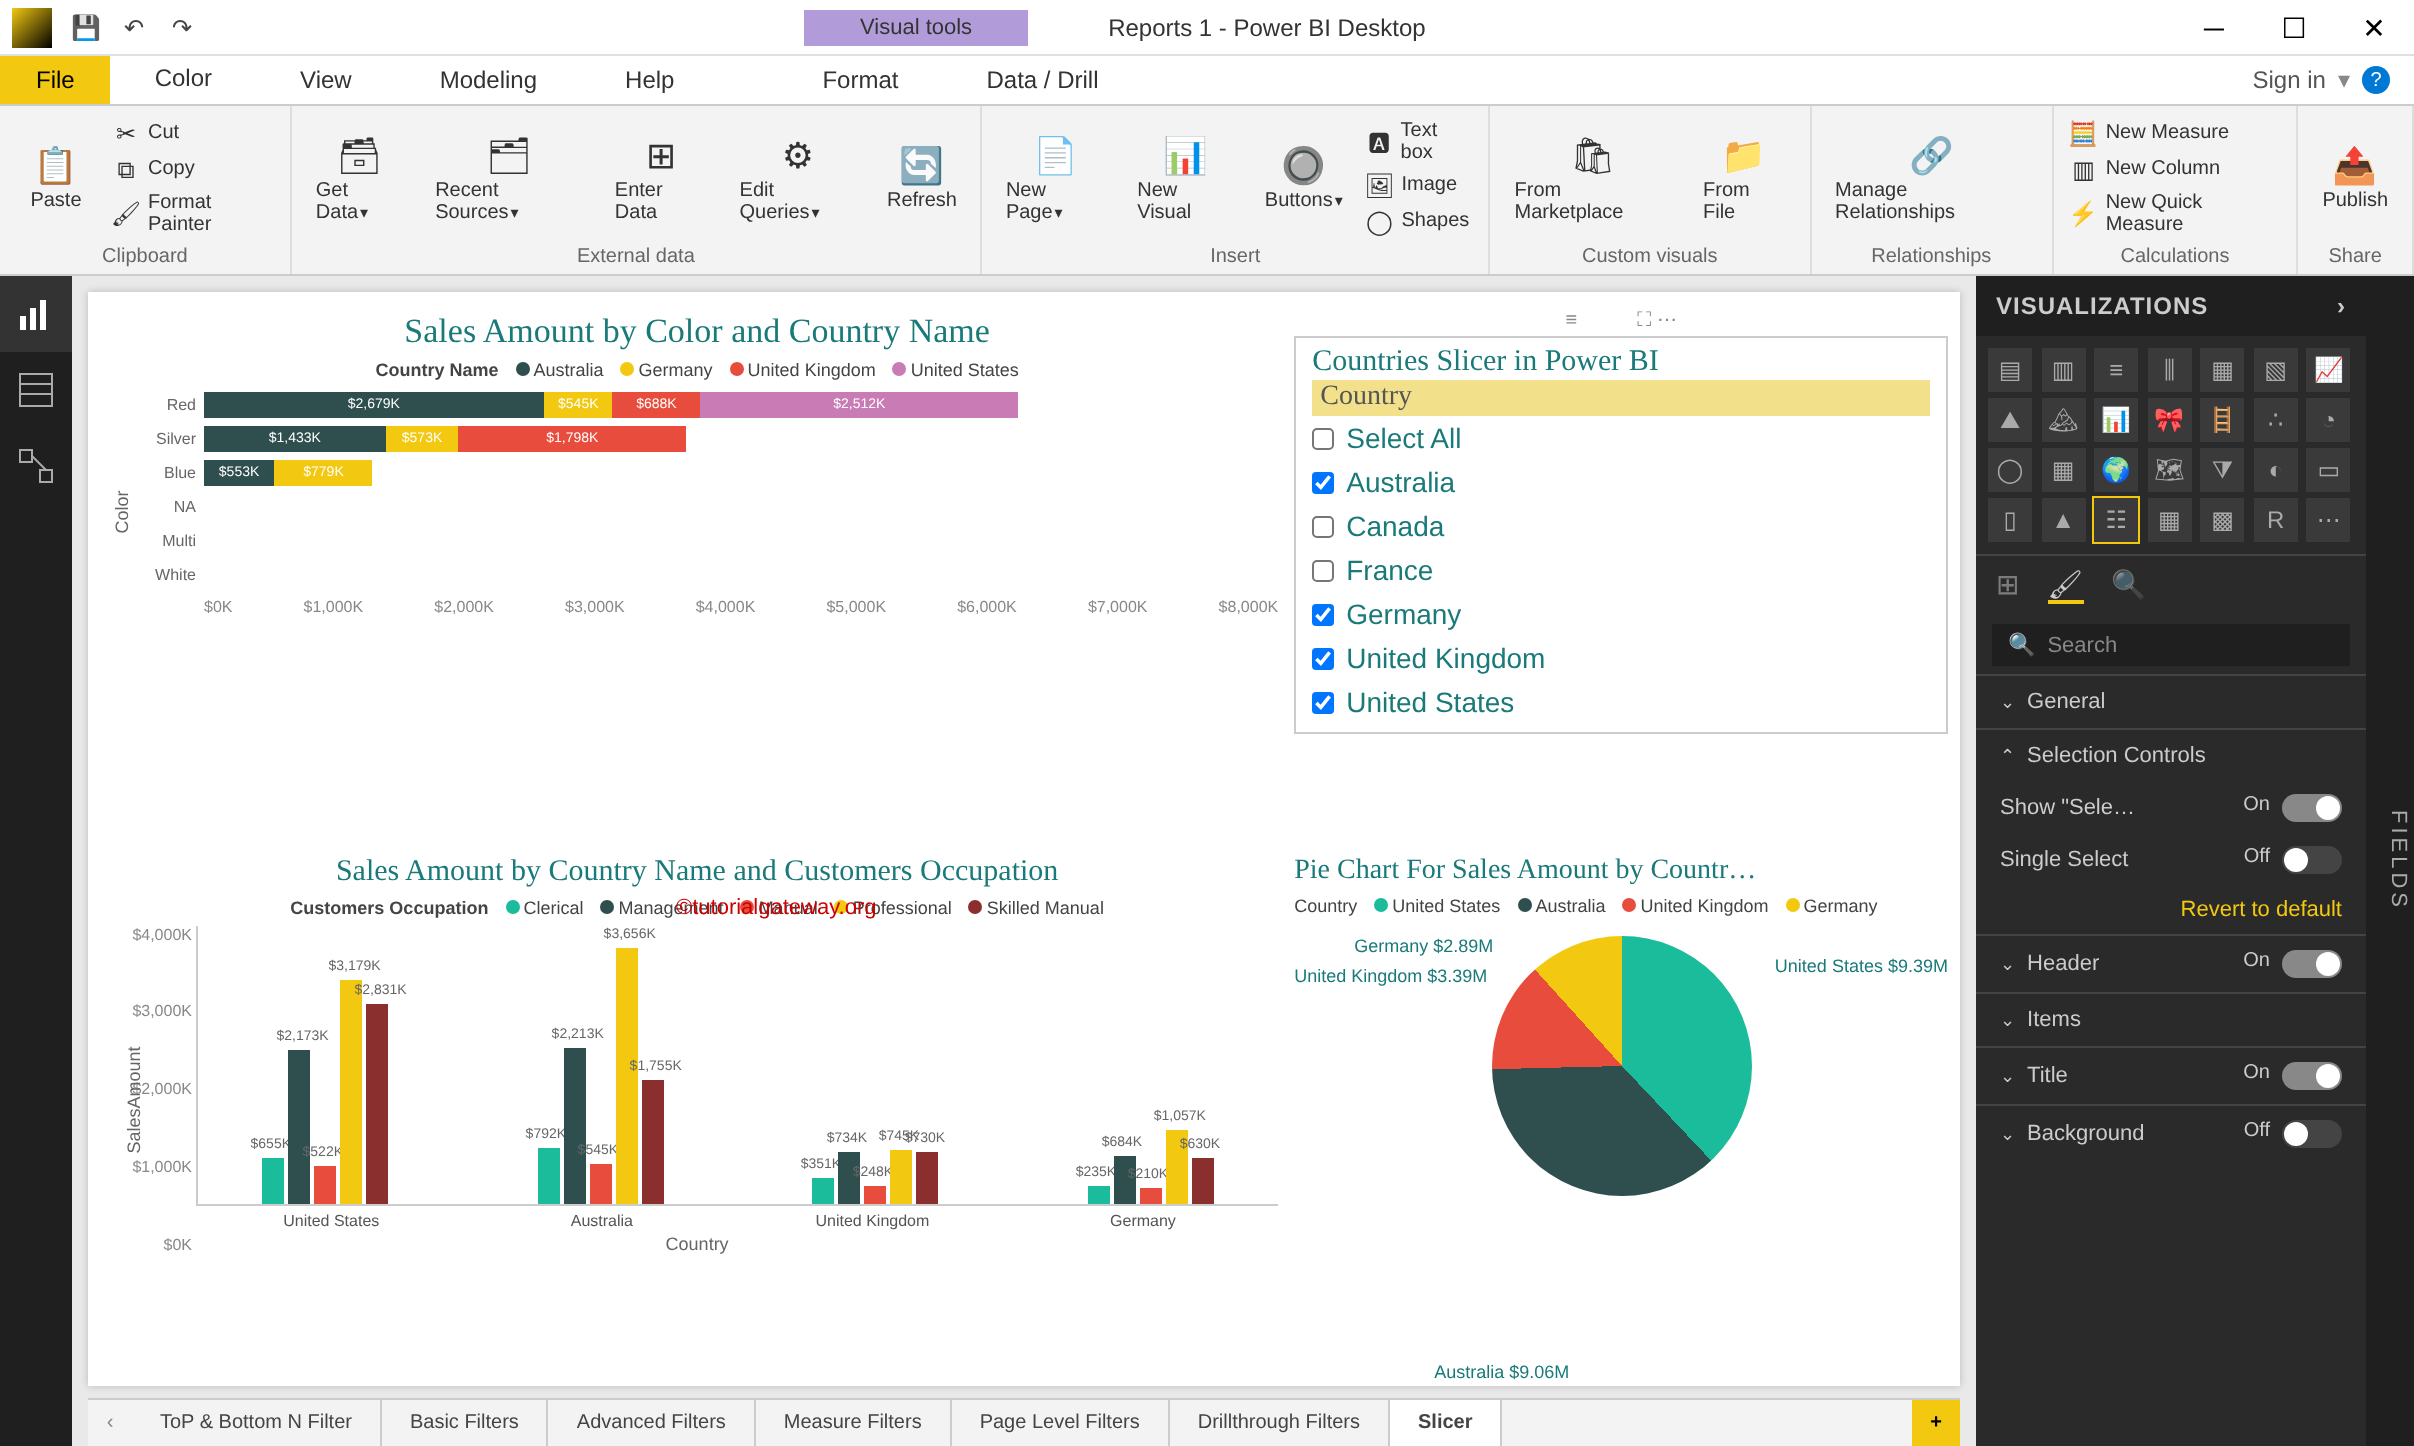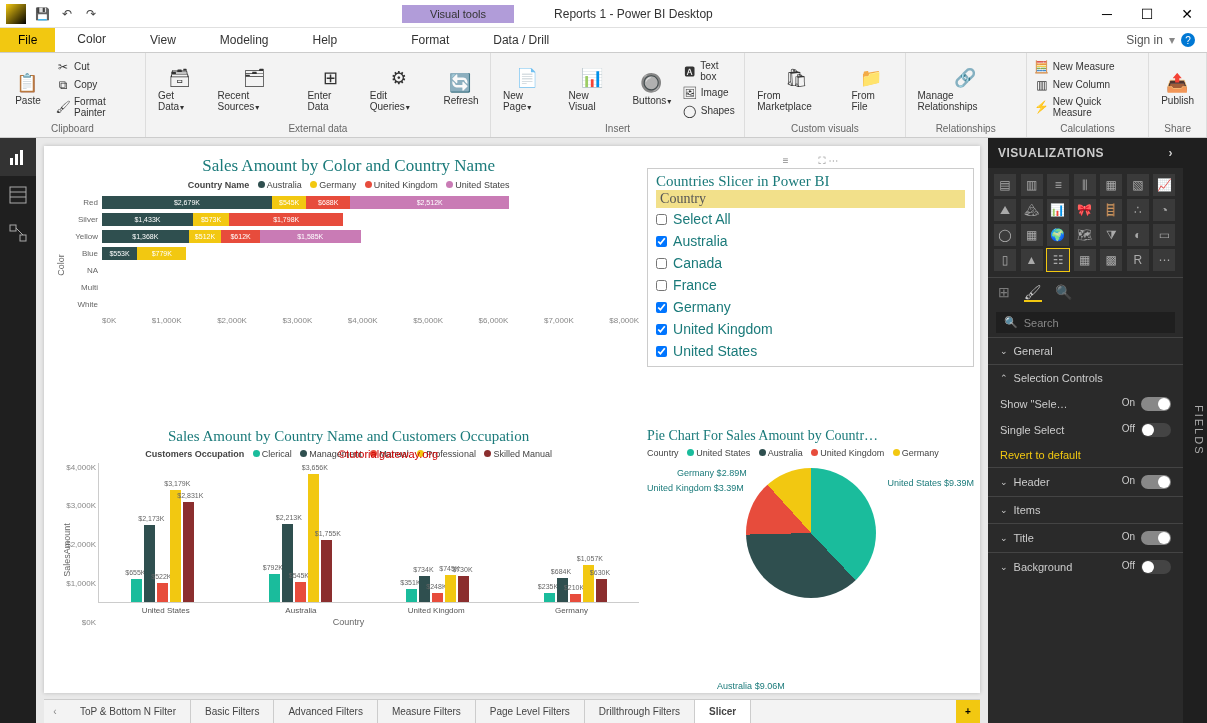--- a/index.html
+++ b/index.html
@@ -95,21 +95,21 @@
 .prop-section { border-top: 1px solid #444; padding: 7px 12px; display: flex; align-items: center; gap: 6px; cursor: pointer; }
 .prop-section .chev { font-size: 9px; }
 .prop-row { padding: 6px 12px; display: flex; justify-content: space-between; align-items: center; }
 .toggle { width: 30px; height: 14px; background: #555; border-radius: 7px; position: relative; }
 .toggle.on { background: #888; }
 .toggle::after { content: ""; position: absolute; width: 12px; height: 12px; background: #fff; border-radius: 50%; top: 1px; }
 .toggle.on::after { right: 1px; }
 .toggle.off::after { left: 1px; }
 .toggle.off { background: #444; }
 .toggle-wrap { display: flex; align-items: flex-start; gap: 6px; font-size: 10px; }
-.revert { color: #f2c811; padding: 6px 12px; cursor: pointer; }
+.revert { color: #f2c811; padding: 6px 12px; cursor: pointer; text-align: right; }
 
 .fields-rail { width: 24px; background: #1f1f1f; color: #aaa; writing-mode: vertical-rl; text-align: center; padding: 10px 2px; font-size: 11px; letter-spacing: 2px; cursor: pointer; }
 
 svg { display: block; }
 </style>
 </head>
 <body>
 
 <div class="titlebar">
   <div class="logo"></div>
@@ -331,29 +331,20 @@
                 <div class="seg" style="width: 43.6293px; background: rgb(231, 76, 60);">$688K</div>
                 <div class="seg" style="width: 159.298px; background: rgb(201, 123, 181);">$2,512K</div>
               </div>
             </div>
             <div class="barrow">
               <div class="cat">Silver</div>
               <div class="bar">
                 <div class="seg" style="width: 90.8732px; background: rgb(47, 79, 79);">$1,433K</div>
                 <div class="seg" style="width: 36.3366px; background: rgb(242, 200, 17);">$573K</div>
                 <div class="seg" style="width: 114.02px; background: rgb(231, 76, 60);">$1,798K</div>
-              </div>
-            </div>
-            <div class="barrow">
-              <div class="cat">Yellow</div>
-              <div class="bar">
-                <div class="seg" style="width: 86.7512px; background: rgb(47, 79, 79);">$1,368K</div>
-                <div class="seg" style="width: 32.4683px; background: rgb(242, 200, 17);">$512K</div>
-                <div class="seg" style="width: 38.8098px; background: rgb(231, 76, 60);">$612K</div>
-                <div class="seg" style="width: 100.512px; background: rgb(201, 123, 181);">$1,585K</div>
               </div>
             </div>
             <div class="barrow">
               <div class="cat">Blue</div>
               <div class="bar">
                 <div class="seg" style="width: 35.0683px; background: rgb(47, 79, 79);">$553K</div>
                 <div class="seg" style="width: 49.4px; background: rgb(242, 200, 17);">$779K</div>
               </div>
             </div>
             <div class="barrow">

